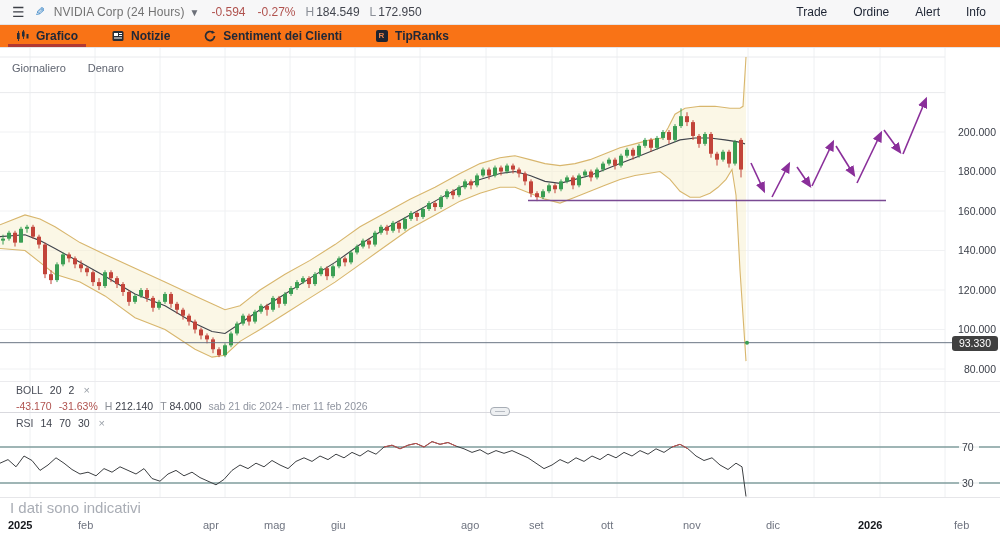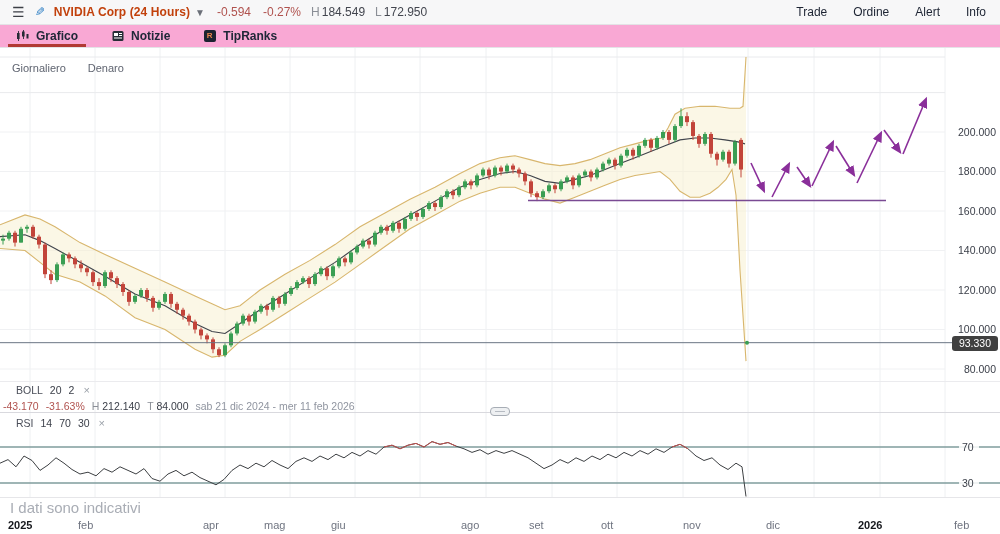--- a/index.html
+++ b/index.html
@@ -3,53 +3,53 @@
 <meta charset="utf-8">
 <style>
   html,body{margin:0;padding:0;background:#fff;}
   body{width:1000px;height:534px;overflow:hidden;font-family:"Liberation Sans",sans-serif;-webkit-font-smoothing:antialiased;}
   #app{position:relative;width:1000px;height:534px;background:#fff;}
 
   
   .topbar{position:absolute;left:0;top:0;width:1000px;height:25px;background:#f7f7f8;border-bottom:1px solid #e3e3e6;display:flex;align-items:center;box-sizing:border-box;font-size:12px;color:#1a1d24;}
   .topbar .burger{margin-left:12px;font-size:14px;color:#3c3f46;cursor:pointer;line-height:1;}
   .topbar .pencil{margin-left:10px;color:#2479c2;font-size:12px;transform:scaleX(-1);display:inline-block;cursor:pointer;}
-  .topbar .title{margin-left:9px;font-weight:bold;color:#c2410c;letter-spacing:.1px;}
+  .topbar .title{margin-left:9px;font-weight:normal;color:#737373;letter-spacing:.1px;}
   .topbar .caret{margin-left:5px;color:#6b6f78;font-size:10px;cursor:pointer;}
   .topbar .chg,.topbar .chgp{margin-left:12px;color:#b0524e;}
   .topbar .chgp{}
   .topbar .hl{margin-left:10px;color:#42454e;}
   .topbar .hl b{font-weight:normal;color:#8a8e96;margin-right:2px;}
   .topbar .spacer{flex:1;}
   .topbar .action{margin-right:26px;color:#1d2433;cursor:pointer;}
   .topbar .action:last-child{margin-right:14px;}
 
   
-  .tabbar{position:absolute;left:0;top:25px;width:1000px;height:23px;background:#f9a8d4;border-bottom:1px solid #e4e4e7;display:flex;align-items:center;box-sizing:border-box;font-size:12px;color:#202838;}
+  .tabbar{position:absolute;left:0;top:25px;width:1000px;height:23px;background:#f97316;border-bottom:1px solid #e4e4e7;display:flex;align-items:center;box-sizing:border-box;font-size:12px;color:#202838;}
   .tab{display:flex;align-items:center;height:100%;position:relative;margin-left:14px;padding:0 2px;font-weight:bold;cursor:pointer;}
   .tab .ticon{margin-right:7px;display:flex;align-items:center;color:#272c36;}
   .tab.active:after{content:"";position:absolute;left:-6px;right:-6px;bottom:0;height:3px;background:#b13933;}
   .tab + .tab{margin-left:30px;}
   .tipranks-badge{width:12px;height:12px;background:#1d2330;border-radius:2px;position:relative;}
   .tipranks-badge:after{content:"R";position:absolute;left:2.5px;top:0.5px;font-size:8px;font-weight:bold;color:#e8834a;}
 
   
   .subtoolbar{position:absolute;left:12px;top:62px;font-size:11px;color:#5f6470;display:flex;gap:22px;z-index:3;}
   .subtoolbar span{cursor:pointer;}
   svg#chart-svg{position:absolute;left:0;top:0;z-index:1;}
   svg text{font-family:"Liberation Sans",sans-serif;}
 
   .legend{position:absolute;z-index:3;font-size:10.5px;color:#3c404a;display:flex;align-items:flex-end;gap:7px;white-space:nowrap;}
   .legend .nm{color:#4a4e59;}
   .legend .x{color:#9aa0a8;font-size:11px;margin-left:2px;cursor:pointer;}
   .legend .red{color:#b0524e;}
   .legend .gl{color:#8a8e96;}
   .legend .gray{color:#9095a0;}
   #boll-row1{left:16px;top:384px;}
-  #boll-row2{left:3px;top:400px;}
+  #boll-row2{left:16px;top:400px;}
   #rsi-row{left:16px;top:417px;}
 
   .pane-sep{position:absolute;left:0;width:1000px;z-index:2;}
   #sep-a{top:381px;border-top:1px solid #ebebee;}
   #sep-b{top:412px;border-top:1px solid #d9d9de;}
   #sep-c{top:497px;border-top:1px solid #e6e6e9;}
 
   .splitter{position:absolute;left:490px;top:407px;width:20px;height:9px;background:#eef0f2;border:1px solid #a7adb5;border-radius:4px;box-sizing:border-box;z-index:4;cursor:row-resize;}
   .splitter:after{content:"";position:absolute;left:4px;right:4px;top:3px;border-top:1px solid #b6bbc2;}
 
@@ -94,20 +94,29 @@
       <span class="ticon">
         <svg width="12" height="12" viewBox="0 0 12 12">
             <rect x="0.5" y="1" width="11" height="10" rx="1.5" fill="#272c36"></rect>
             <rect x="2" y="3" width="4" height="3" fill="#fff"></rect>
             <rect x="7" y="3" width="3" height="1" fill="#fff"></rect>
             <rect x="7" y="5" width="3" height="1" fill="#fff"></rect>
             <rect x="2" y="7.5" width="8" height="1" fill="#fff"></rect>
           </svg>
       </span>
       <span>Notizie</span>
+    </div>
+    <div class="tab">
+      <span class="ticon">
+        <svg width="12" height="12" viewBox="0 0 12 12">
+            <path d="M10.5 6 A4.5 4.5 0 1 1 8.8 2.5" fill="none" stroke="#272c36" stroke-width="1.7"></path>
+            <path d="M8.2 0.5 L11 2.8 L7.6 3.8 Z" fill="#272c36"></path>
+          </svg>
+      </span>
+      <span>Sentiment dei Clienti</span>
     </div>
     <div class="tab">
       <span class="ticon">
           <span class="tipranks-badge"></span>
         </span>
       <span>TipRanks</span>
     </div>
   </div>
 
   <svg id="chart-svg" width="1000" height="534">

